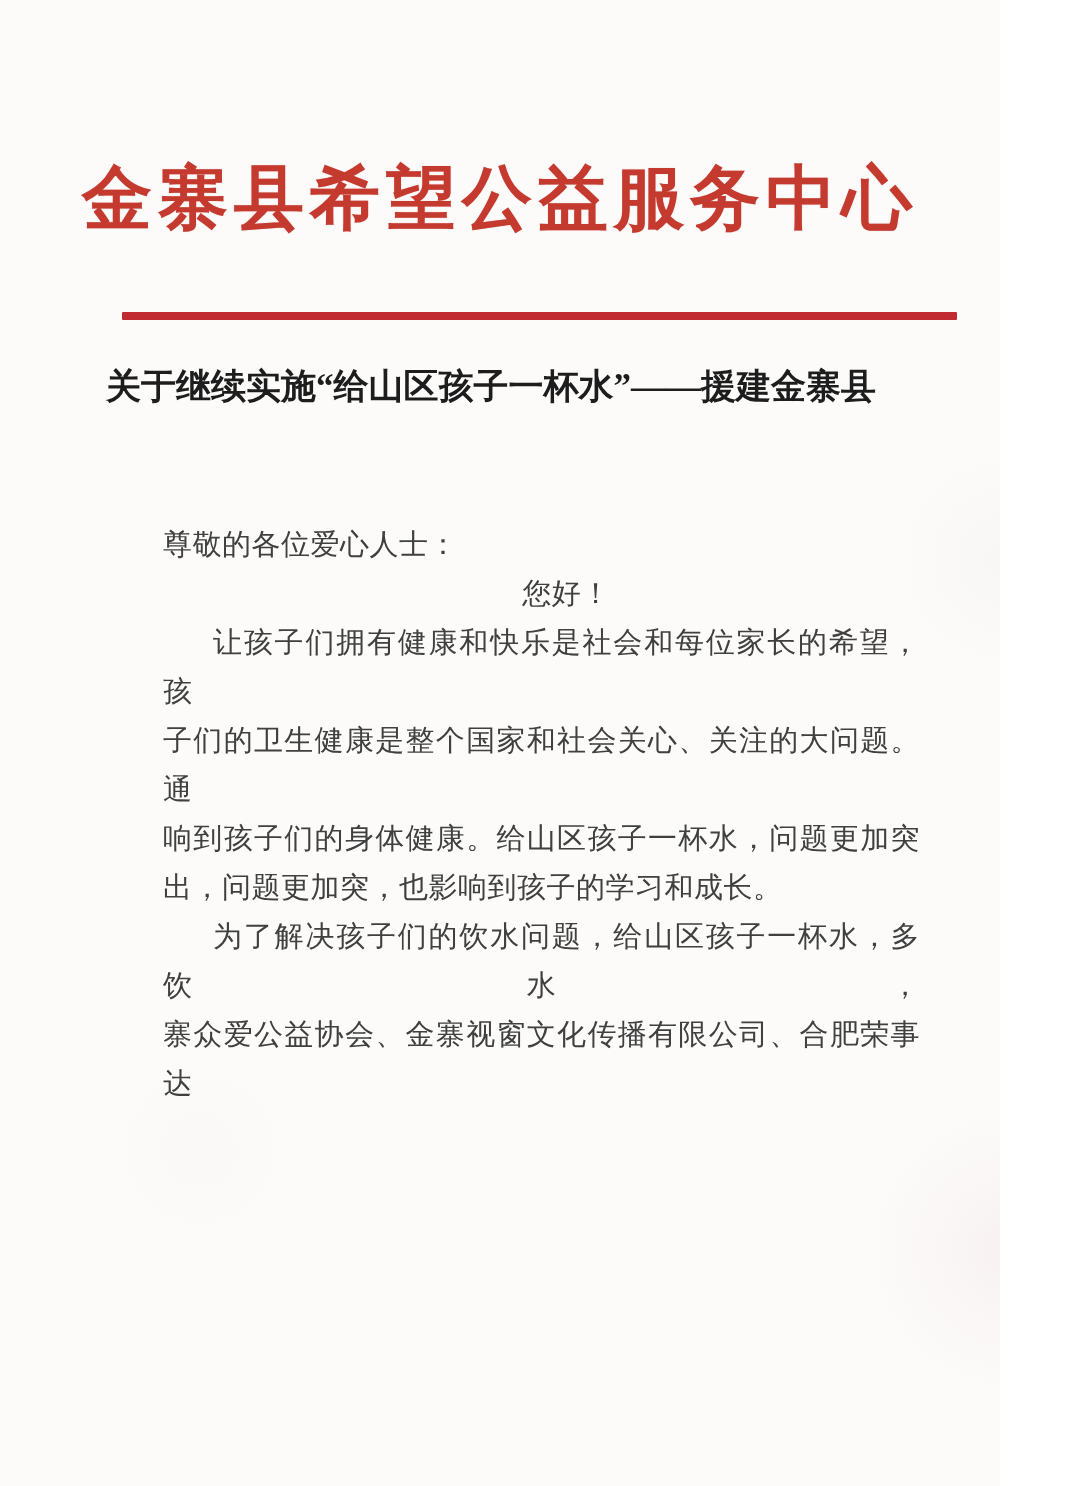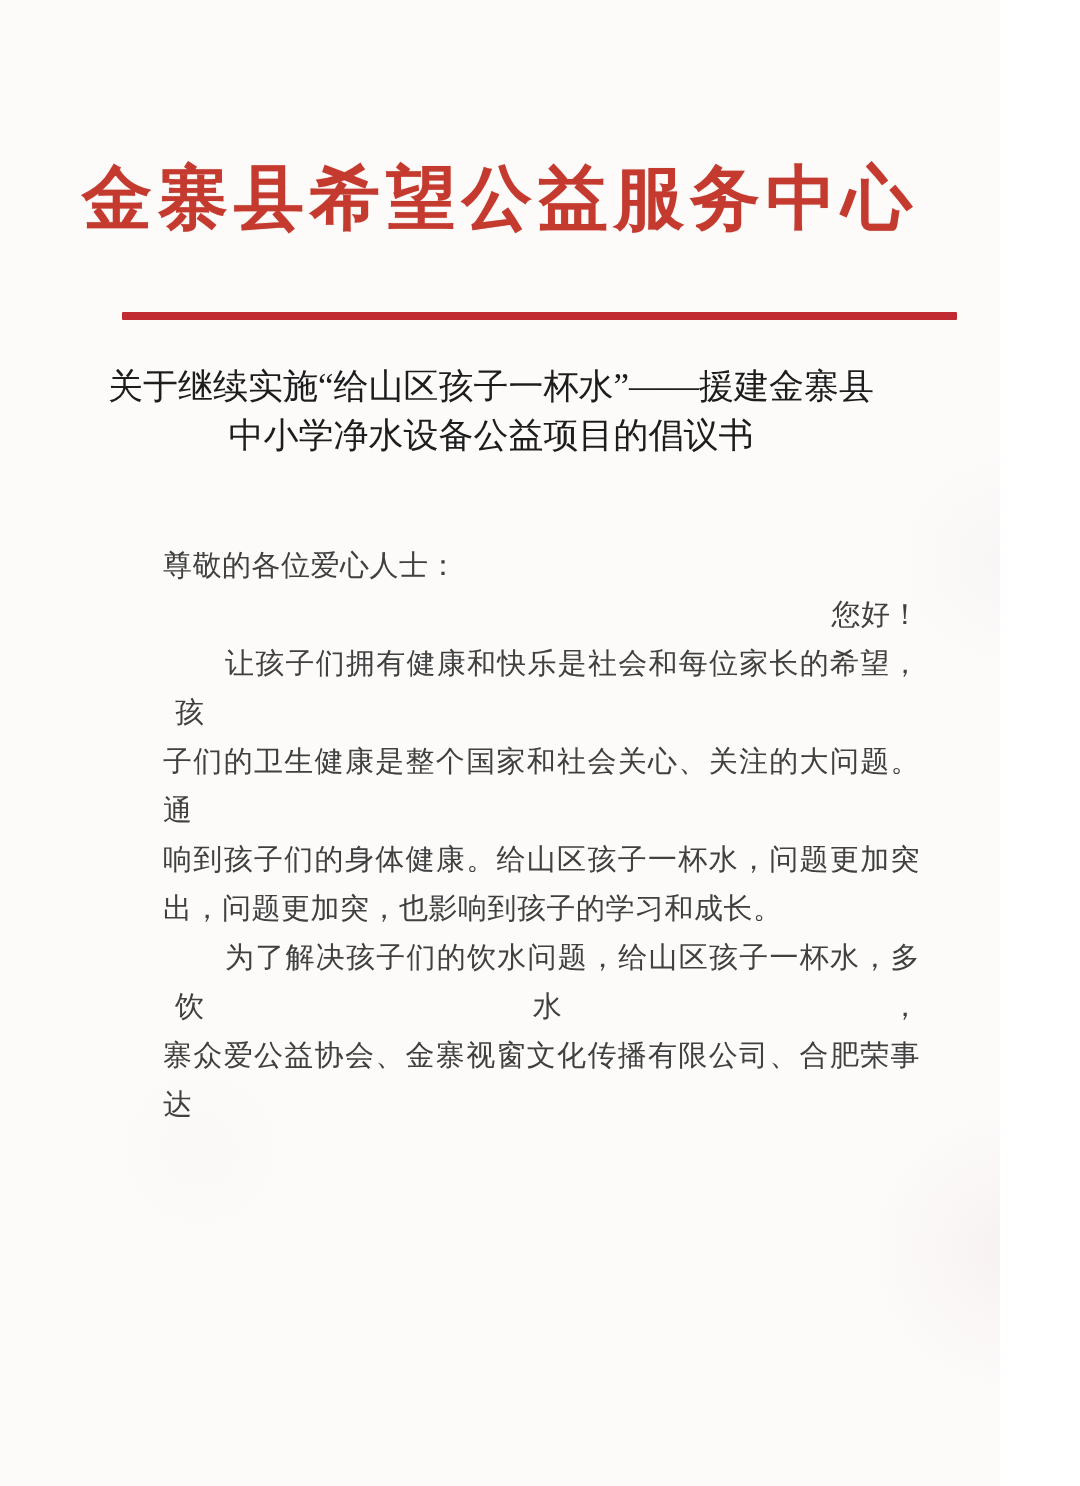--- a/index.html
+++ b/index.html
@@ -48,21 +48,21 @@
     border-radius: 1px;
   }
 
   
   .doc-title {
     position: absolute;
     top: 362px;
     left: 50px;
     right: 68px;
     text-align: center;
-    font-weight: normal;
+    font-weight: bold;
     font-size: 35px;
     line-height: 49px;
     color: #1d1d1d;
   }
 
   
   .letter-body {
     position: absolute;
     top: 520px;
     left: 163px;
@@ -74,29 +74,27 @@
 
   .bline {
     text-align: justify;
     letter-spacing: 0.5px;
   }
   .bline.fill {
     text-align-last: justify;
   }
   .indent {
     text-indent: 50px;
-    margin-left: 12px;
   }
   .salutation {
     text-align: left;
-    margin-top: 21px;
   }
   .greeting {
     text-indent: 50px;
-    text-align: right;
+    text-align: center;
     font-family: Liberation Serif, serif;
   }
 
   
   .scan-seam {
     position: absolute;
     top: 388px;
     left: 1048px;
     width: 2px;
     height: 1098px;
@@ -107,21 +105,20 @@
 <body>
 
 <div class="page">
 
   <div class="letterhead">金寨县希望公益服务中心</div>
 
   <div class="red-rule"></div>
 
   <div class="doc-title">
     <div>关于继续实施“给山区孩子一杯水”——援建金寨县</div>
-    <div>中小学净水设备公益项目的倡议书</div>
   </div>
 
   <div class="letter-body">
     <div class="bline salutation">尊敬的各位爱心人士：</div>
     <div class="bline greeting">您好！</div>
 
     <div class="bline fill indent">让孩子们拥有健康和快乐是社会和每位家长的希望，孩</div>
     <div class="bline fill">子们的卫生健康是整个国家和社会关心、关注的大问题。通</div>
     <div class="bline fill">响到孩子们的身体健康。给山区孩子一杯水，问题更加突</div>
     <div class="bline">出，问题更加突，也影响到孩子的学习和成长。</div>

